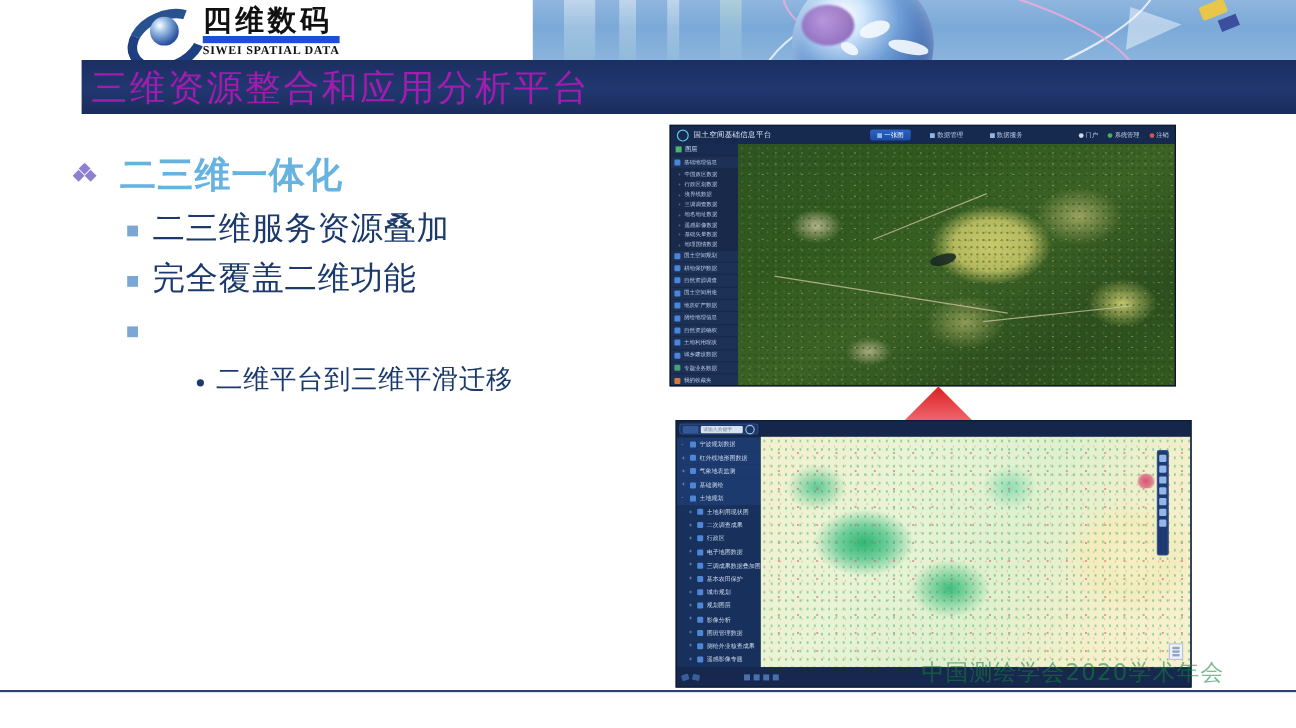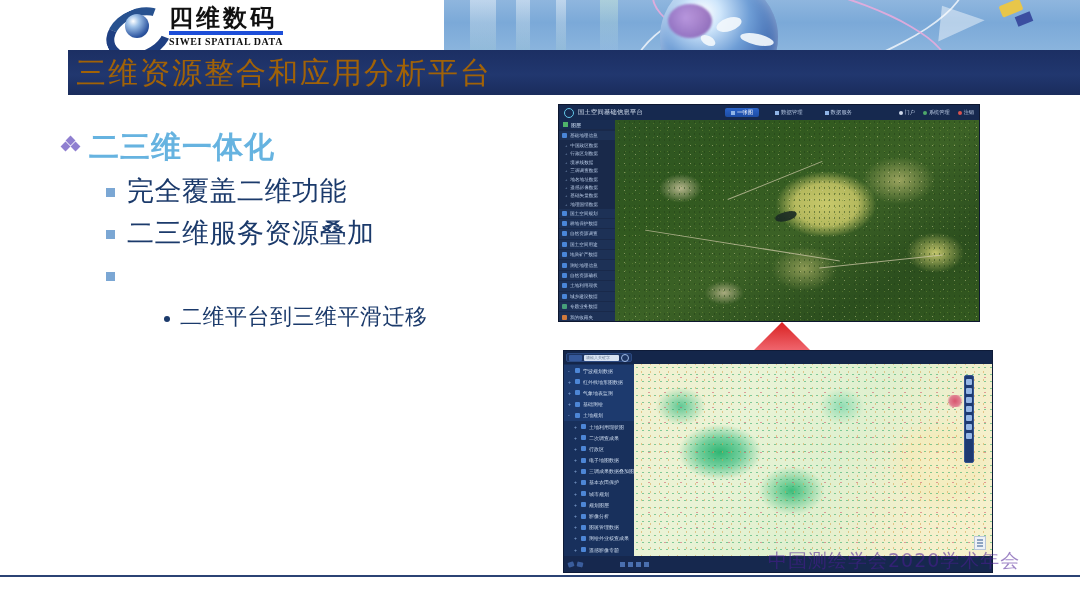--- a/index.html
+++ b/index.html
@@ -41,35 +41,35 @@
 
   
   .logo{position:absolute;left:105px;top:6px;height:40px;display:flex;align-items:center;gap:8px;}
   .logo-mark{position:relative;width:56px;height:38px;}
   .logo-mark .ring{position:absolute;left:0;top:2px;width:52px;height:34px;border-radius:50%;
     border:8px solid #1f3f82;border-right-color:transparent;border-top-color:#27518f;transform:rotate(-24deg);}
   .logo-mark .ball{position:absolute;left:20px;top:7px;width:24px;height:24px;border-radius:50%;
     background:radial-gradient(circle at 34% 30%,#ffffff 0%,#9fc2e8 25%,#2d55a0 70%,#16306b 100%);}
   .logo-text{display:flex;flex-direction:column;line-height:1;}
   .logo-cn{font-size:24px;font-weight:700;color:#111;letter-spacing:3px;
-    font-family:"DejaVu Sans","Liberation Sans",sans-serif;border-bottom:4px solid #1d4ed8;padding-bottom:1px;}
+    font-family:"DejaVu Sans","Liberation Sans",sans-serif;border-bottom:6px solid #1d4ed8;padding-bottom:1px;}
   .logo-en{font-size:10px;font-weight:700;color:#111;letter-spacing:.6px;margin-top:2px;
     font-family:"Liberation Serif",serif;}
 
   
   .title-bar{position:absolute;left:0;top:50px;width:1080px;height:45px;
     background:linear-gradient(180deg,#1c2f63 0%,#21376f 55%,#1a2c5c 100%);}
   .title-notch{position:absolute;left:0;top:50px;width:68px;height:45px;background:#ffffff;}
   .title-text{position:absolute;left:76px;top:52px;height:42px;display:flex;align-items:center;
     font-family:Liberation Sans, sans-serif;
-    font-size:30px;font-weight:400;color:#a16207;letter-spacing:2px;}
+    font-size:30px;font-weight:400;color:#a21caf;letter-spacing:2px;}
 
   
   .bullets{position:absolute;left:62px;top:128px;width:450px;}
-  .b-l1{display:flex;align-items:flex-start;gap:9px;margin-bottom:6px;}
+  .b-l1{display:flex;align-items:flex-start;gap:20px;margin-bottom:6px;}
   .dia{width:18px;height:18px;margin-top:9px;position:relative;flex:none;}
   .dia i{position:absolute;width:7px;height:7px;background:#8f7fd0;transform:rotate(45deg);}
   .dia i:nth-child(1){left:5px;top:0;}
   .dia i:nth-child(2){left:0;top:6px;}
   .dia i:nth-child(3){left:10px;top:6px;}
   .b-l1-t{font-family:"DejaVu Sans","Liberation Sans",sans-serif;font-size:30px;font-weight:700;
     color:#66b3e0;letter-spacing:1px;line-height:1.25;}
   .l2wrap{margin-left:44px;}
   .b-l2{display:flex;align-items:flex-start;gap:12px;margin-bottom:4px;}
   .sq{width:9px;height:9px;background:#7ba7d4;margin-top:16px;flex:none;}
@@ -185,21 +185,21 @@
   .s2-mini i{display:block;height:2px;background:#8ea4c2;}
   .s2-status{position:absolute;left:0;bottom:0;width:100%;height:16px;background:#16284e;
     display:flex;align-items:center;gap:3px;padding:0 4px;box-sizing:border-box;}
   .s2-status .chip{height:5px;background:#3a5d9c;border-radius:1px;}
   .s2-status .c1{width:6px;}.s2-status .c2{width:6px;}
   .s2-status .grp{margin-left:34px;display:flex;gap:3px;}
   .s2-status .grp i{display:block;width:5px;height:5px;background:#4a6fae;}
 
   
   .watermark{position:absolute;left:768px;top:548px;
-    font-family:"DejaVu Sans","Liberation Sans",sans-serif;font-size:19px;color:#4c1d95;opacity:.55;
+    font-family:"DejaVu Sans","Liberation Sans",sans-serif;font-size:19px;color:#15803d;opacity:.55;
     letter-spacing:1px;white-space:nowrap;}
 
   
   .footer-rule{position:absolute;left:0;top:575px;width:1080px;height:2px;background:#2b4374;}
   .footer{position:absolute;left:0;top:577px;width:1080px;height:30px;background:#fff;}
 </style>
 </head>
 <body>
 
 <div class="slide">
@@ -244,25 +244,25 @@
           <i></i>
           <i></i>
           <i></i>
         </div>
       <div class="b-l1-t">二三维一体化</div>
     </div>
 
     <div class="l2wrap">
       <div class="b-l2">
         <div class="sq"></div>
-        <div class="b-l2-t">完全覆盖二维功能</div>
+        <div class="b-l2-t">二三维服务资源叠加</div>
       </div>
       <div class="b-l2">
         <div class="sq"></div>
-        <div class="b-l2-t">二三维服务资源叠加</div>
+        <div class="b-l2-t">完全覆盖二维功能</div>
       </div>
       <div class="b-l2">
         <div class="sq"></div>
       </div>
 
       <div class="l3wrap">
         <div class="b-l3">
           <div class="dot"></div>
           <div class="b-l3-t">二维平台到三维平滑迁移</div>
         </div>

